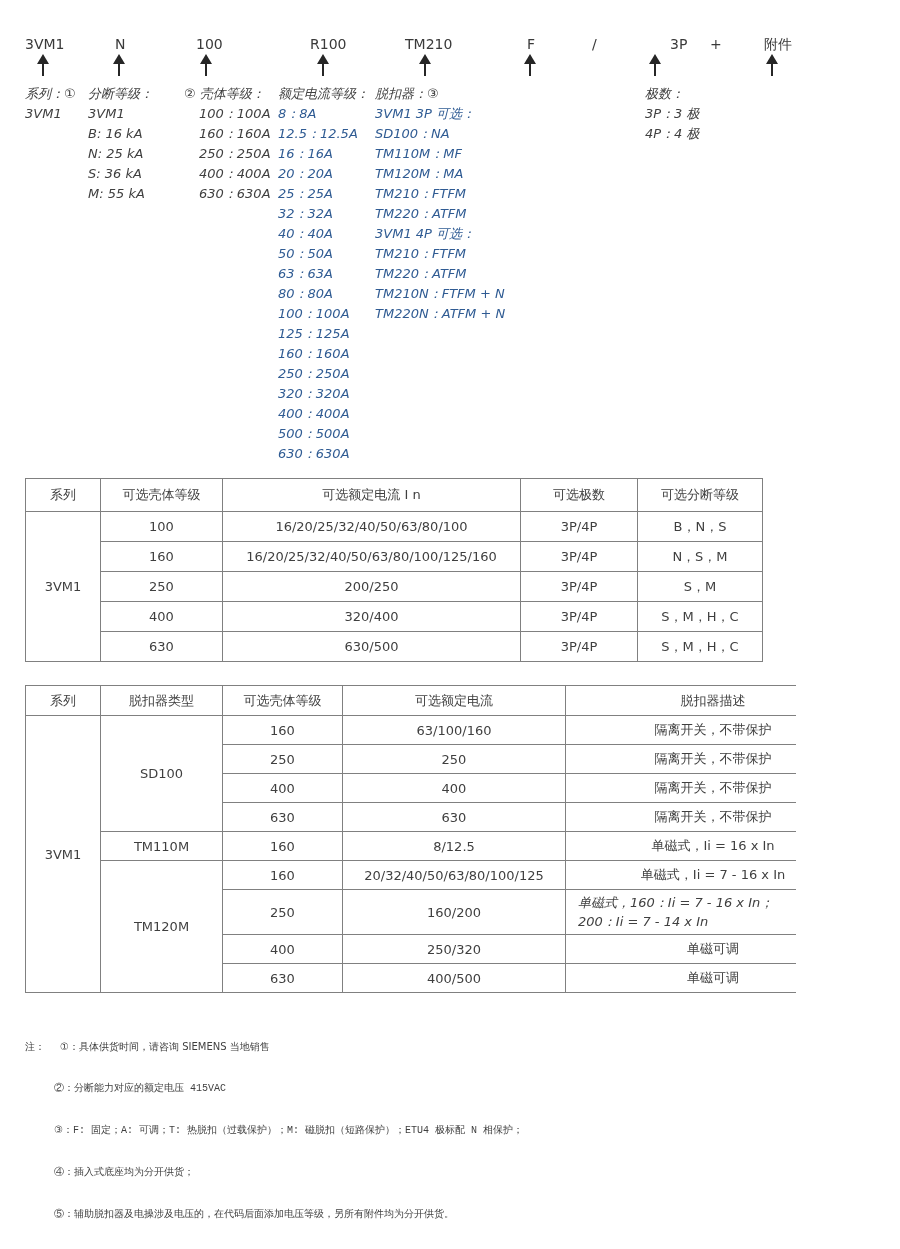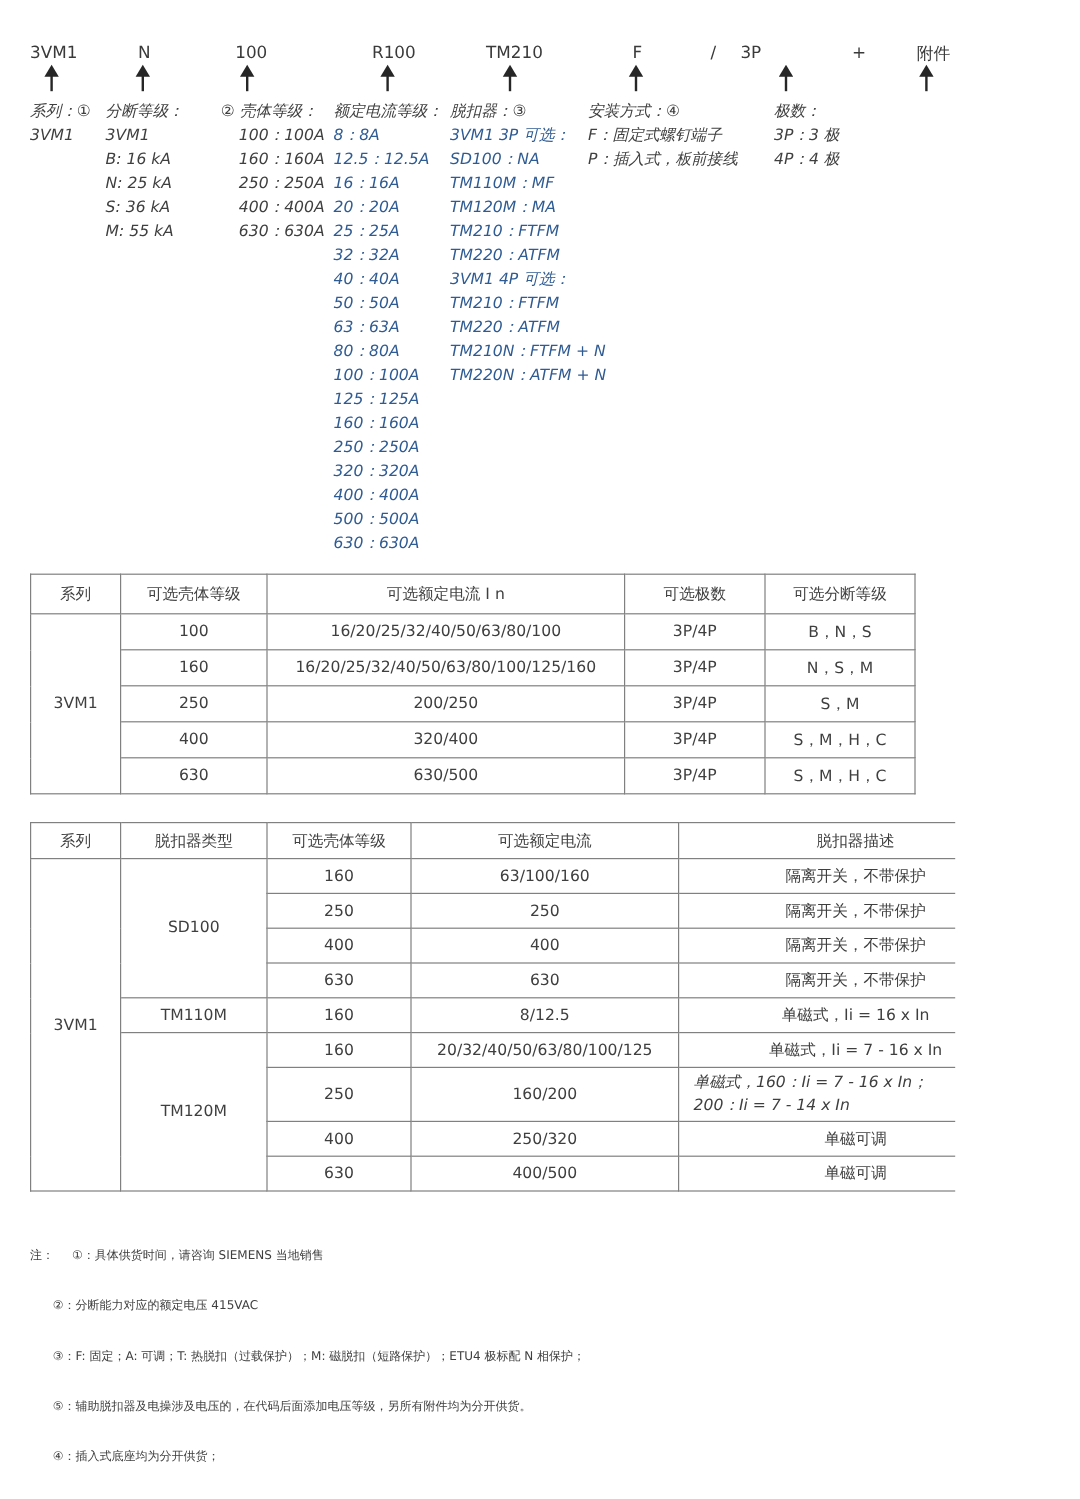--- a/index.html
+++ b/index.html
@@ -31,37 +31,37 @@
   #table1 td { height:30px; }
   #table2 { margin:23px 0 0 25px; width:835px; }
   #table2 th { height:30px; }
   #table2 td { height:29px; }
   .cell-left { text-align:left; padding-left:12px; line-height:19px;font-style:italic; }
 
   
   .notes { margin:45px 0 0 25px; font-size:10px; color:#3f3f3f; }
   .note-line { line-height:18px; margin-bottom:24px; white-space:nowrap; }
   .note-prefix { display:inline-block; width:35px; }
-  .note-indent { margin-left:19px; }
+  .note-indent { margin-left:29px;font-family:Liberation Mono, monospace; }
 </style>
 </head>
 <body>
 
 <div class="page">
 
   <div class="diagram">
 
     <span class="seg" style="left:25px">3VM1</span>
     <span class="seg" style="left:115px">N</span>
     <span class="seg" style="left:196px">100</span>
     <span class="seg" style="left:310px">R100</span>
     <span class="seg" style="left:405px">TM210</span>
     <span class="seg" style="left:527px">F</span>
     <span class="seg" style="left:592px">/</span>
-    <span class="seg" style="left:617px">3P</span>
+    <span class="seg" style="left:670px">3P</span>
     <span class="seg" style="left:710px">+</span>
     <span class="seg" style="left:764px">附件</span>
 
     <div class="up-arrow" style="left:37px"></div>
     <div class="up-arrow" style="left:113px"></div>
     <div class="up-arrow" style="left:200px"></div>
     <div class="up-arrow" style="left:317px"></div>
     <div class="up-arrow" style="left:419px"></div>
     <div class="up-arrow" style="left:524px"></div>
     <div class="up-arrow" style="left:649px"></div>
@@ -130,27 +130,20 @@
           <div class="line">TM210：FTFM</div>
           <div class="line">TM220：ATFM</div>
           <div class="line">3VM1 4P 可选：</div>
           <div class="line">TM210：FTFM</div>
           <div class="line">TM220：ATFM</div>
           <div class="line">TM210N：FTFM + N</div>
           <div class="line">TM220N：ATFM + N</div>
         </div>
     </div>
 
-    <div class="col" style="left:490px">
-      <div class="col-title">安装方式：④</div>
-      <div class="col-lines">
-          <div class="line">F：固定式螺钉端子</div>
-          <div class="line">P：插入式，板前接线</div>
-        </div>
-    </div>
 
     <div class="col" style="left:645px">
       <div class="col-title">极数：</div>
       <div class="col-lines">
           <div class="line">3P：3 极</div>
           <div class="line">4P：4 极</div>
         </div>
     </div>
 
   </div>
@@ -279,17 +272,17 @@
       </tr>
     </tbody>
   </table>
 
   <div class="notes">
     <div class="note-line">
       <span class="note-prefix">注：</span><span>①：具体供货时间，请咨询 SIEMENS 当地销售</span>
     </div>
     <div class="note-line note-indent">②：分断能力对应的额定电压 415VAC</div>
     <div class="note-line note-indent">③：F: 固定；A: 可调；T: 热脱扣（过载保护）；M: 磁脱扣（短路保护）；ETU4 极标配 N 相保护；</div>
+    <div class="note-line note-indent">④：插入式底座均为分开供货；</div>
     <div class="note-line note-indent">⑤：辅助脱扣器及电操涉及电压的，在代码后面添加电压等级，另所有附件均为分开供货。</div>
-    <div class="note-line note-indent">④：插入式底座均为分开供货；</div>
   </div>
 
 </div>
 
 </body></html>

